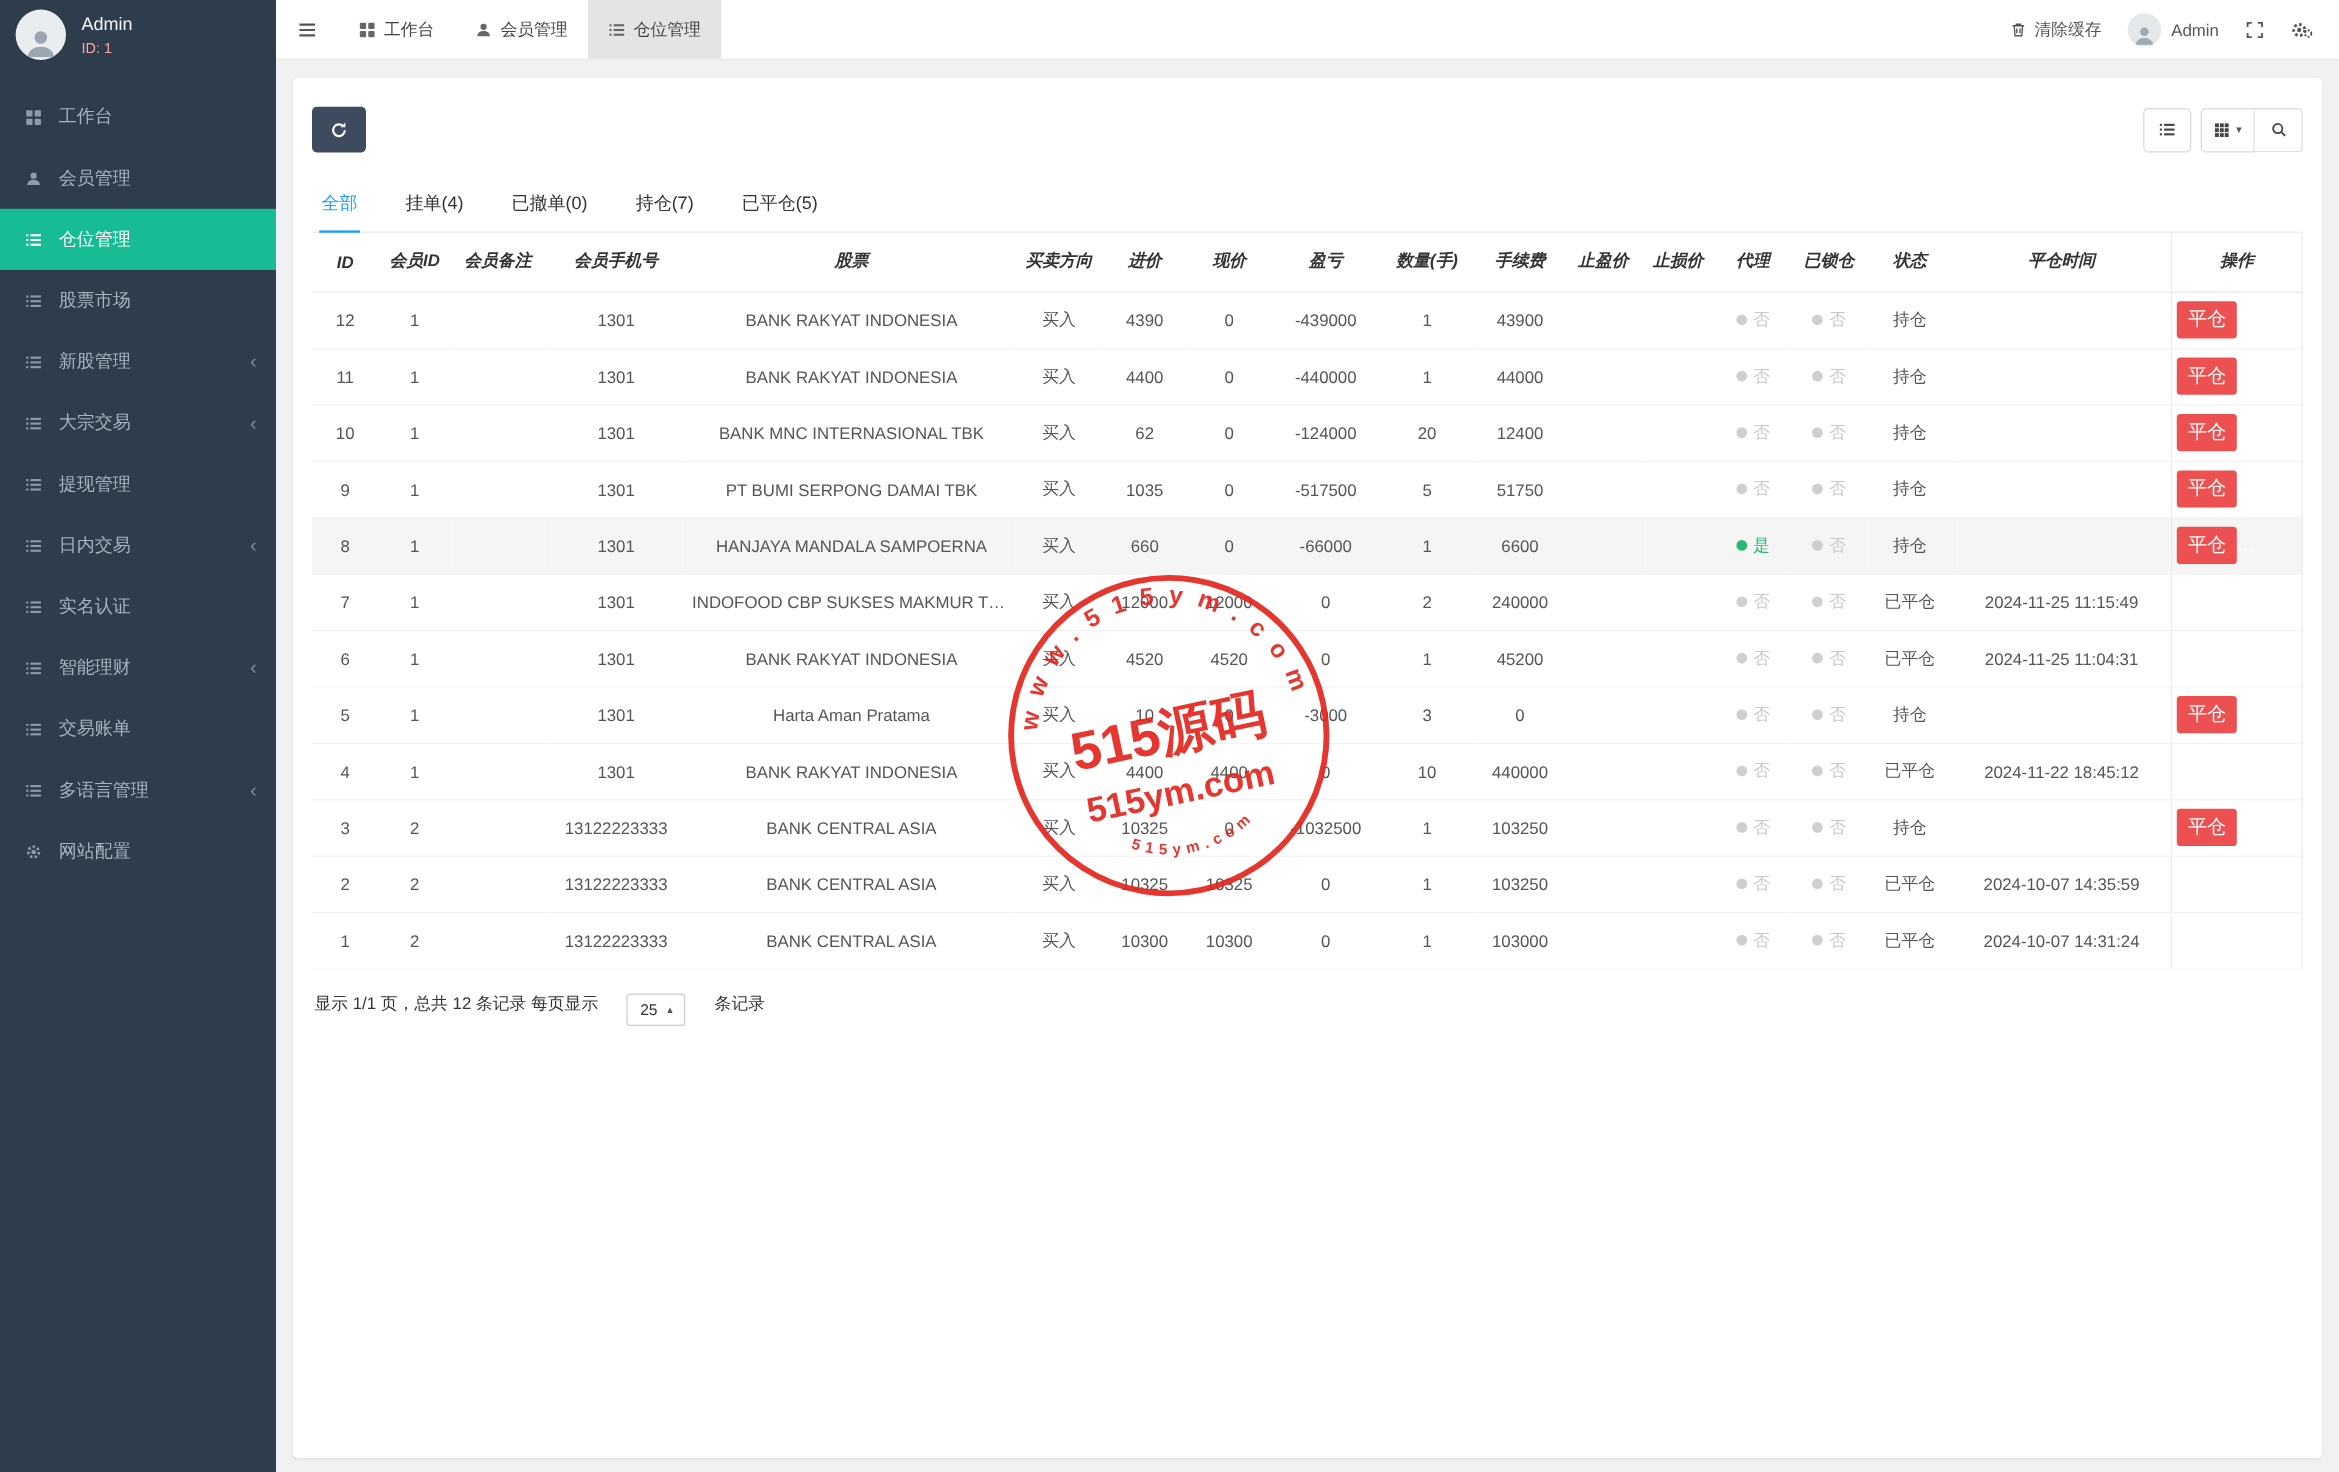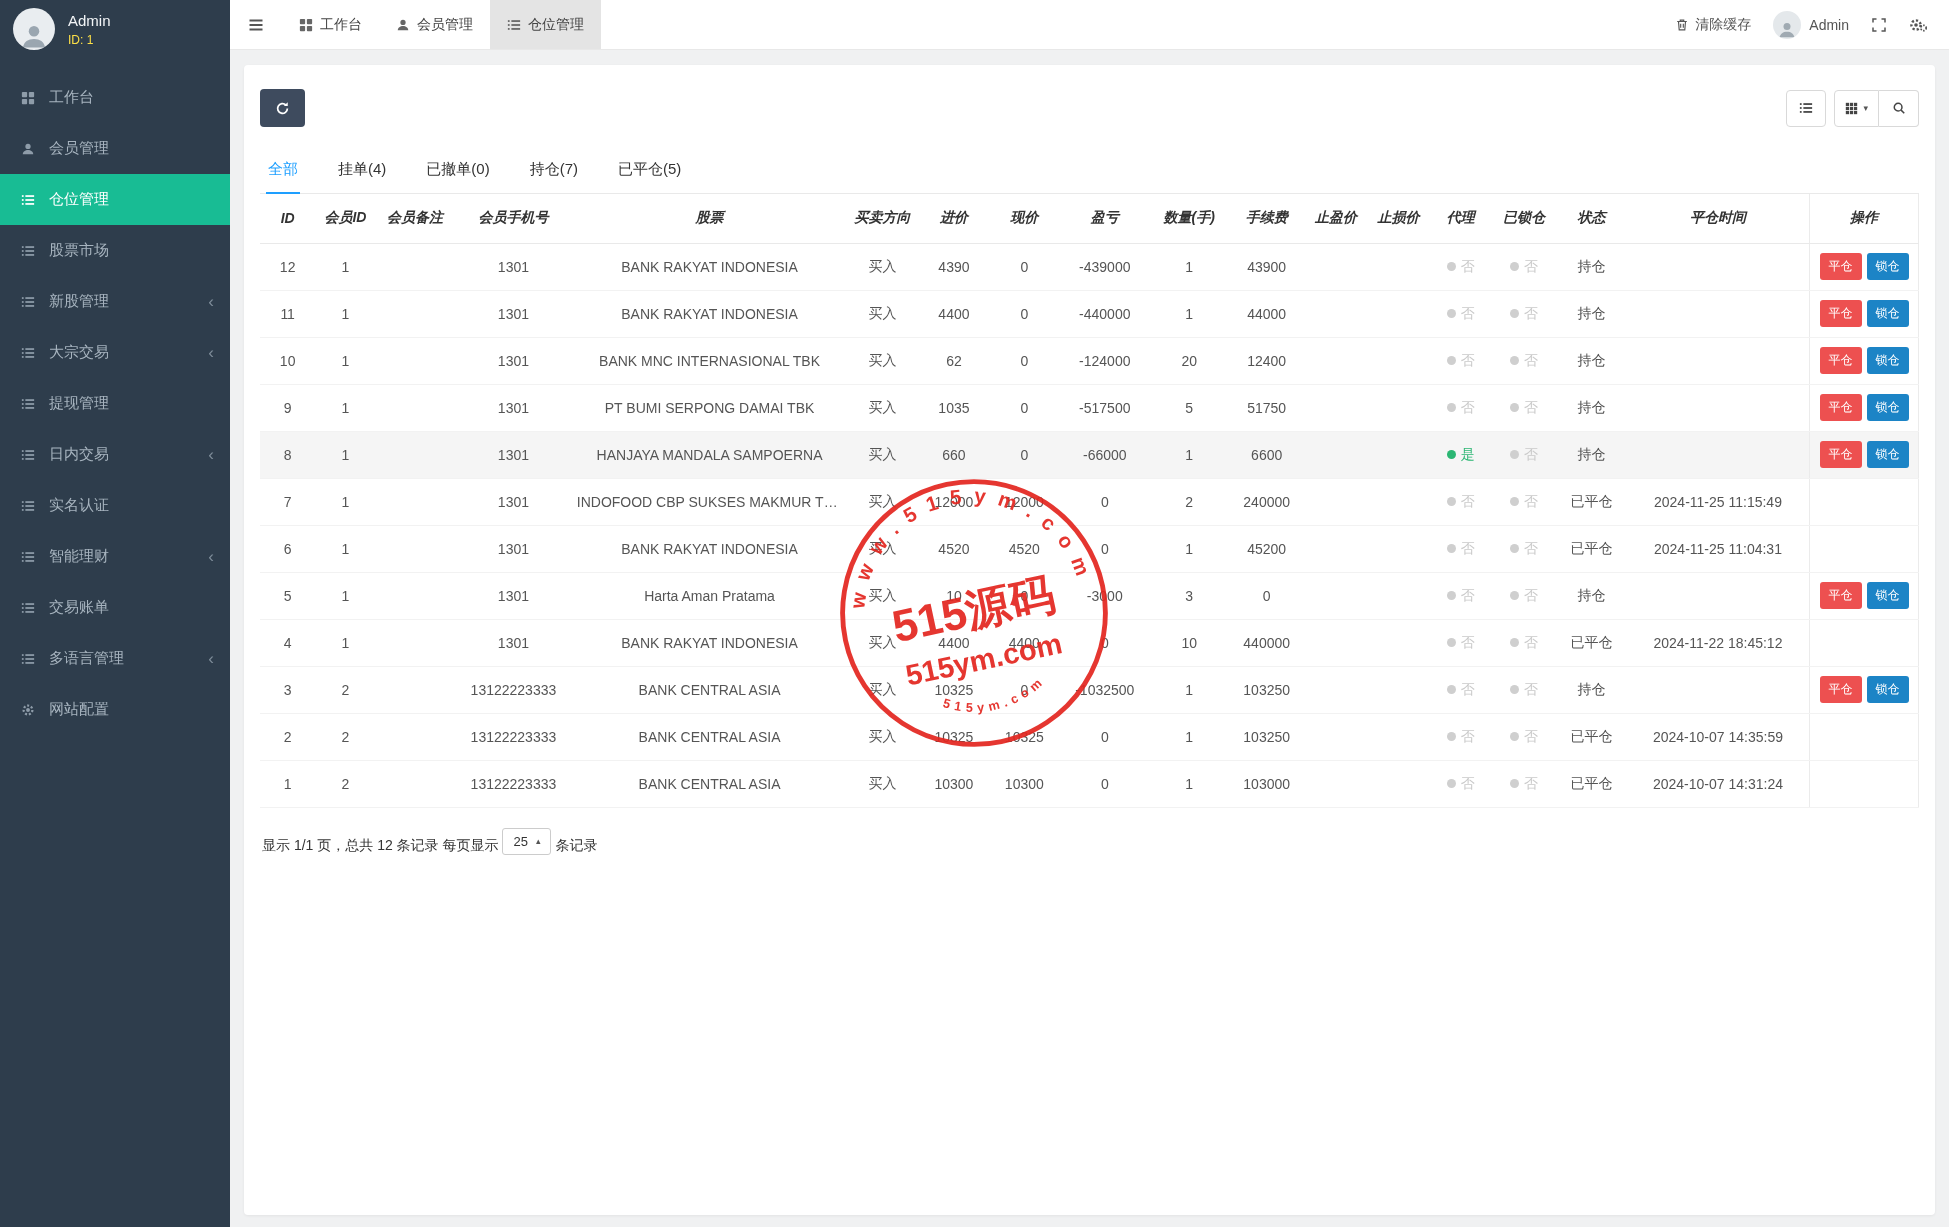--- a/index.html
+++ b/index.html
@@ -6,21 +6,21 @@
   html,body { width:1949px; height:1227px; }
   body { font-family:"Liberation Sans","DejaVu Sans",sans-serif; background:#f0f1f2; color:#333; font-size:14px; overflow:hidden; }
   .app { position:relative; width:1949px; height:1227px; }
 
   
   .sidebar { position:absolute; left:0; top:0; width:230px; height:100%; background:#2e3d4c; z-index:5; }
   .side-title { height:56px; line-height:56px; padding-left:34px; color:#fff; font-size:20px; font-weight:700; letter-spacing:1px; }
   .side-user { display:flex; align-items:center; gap:13px; padding:8px 0 16px 13px; }
   .avatar { width:42px; height:42px; border-radius:50%; background:#e9edf0; display:flex; align-items:flex-end; justify-content:center; color:#9aa6b0; overflow:hidden; }
   .uname { color:#f2f5f7; font-size:15px; }
-  .uid { color:#fde047; font-size:12px; margin-top:4px; }
+  .uid { color:#fca5a5; font-size:12px; margin-top:4px; }
   .side-menu { padding-top:6px; }
   .side-item { display:flex; align-items:center; height:51px; padding:0 16px 0 21px; color:#a7b4bf; font-size:15px; cursor:pointer; }
   .side-item .icn { width:16px; height:16px; margin-right:12px; display:inline-flex; align-items:center; color:#8e9ca9; }
   .side-item .lbl { flex:1; }
   .side-item.active { background:#18bc94; color:#fff; }
   .side-item.active .icn { color:#fff; }
   .chev { color:#7f8d9a; font-size:17px; line-height:1; }
 
   
   .rightpane { position:absolute; left:230px; top:0; right:0; bottom:0; }
@@ -54,25 +54,25 @@
 
   table.grid { width:100%; border-collapse:collapse; table-layout:fixed; }
   .grid th { font-weight:700; font-size:14px; color:#333; height:49px; text-align:center; border-bottom:1px solid #e9e9e9; padding:0 4px; overflow:hidden; white-space:nowrap;font-style:italic; }
   .grid td { height:47px; text-align:center; font-size:14px; color:#555; border-bottom:1px solid #f2f2f2; padding:0 4px; overflow:hidden; white-space:nowrap; text-overflow:ellipsis; }
   .grid td:last-child, .grid th:last-child { border-left:1px solid #ebebeb; border-right:1px solid #ebebeb; }
   tr.hl td { background:#f5f5f5; }
   .green { color:#2bb673; }
   .dot { display:inline-block; width:9px; height:9px; border-radius:50%; margin-right:5px; vertical-align:middle; }
   .dot.no { background:#cfcfcf; } .dot.yes { background:#2bb673; }
   .dot-lbl-no { color:#c9c9c9; } .dot-lbl-yes { color:#2bb673; }
-  .btn-close-pos, .btn-lock-pos { color:#fff; border:0; border-radius:3px; font-size:12px; padding:5px 9px; cursor:pointer; }
+  .btn-close-pos, .btn-lock-pos { color:#fff; border:0; border-radius:3px; font-size:16px; padding:5px 9px; cursor:pointer; }
   .btn-close-pos { background:#ed5050; }
   .btn-lock-pos { background:#1c84c6; margin-left:5px; }
 
-  .pagination { display:flex; align-items:flex-end; gap:4px; margin-top:20px; font-size:14px; color:#333; padding-left:2px; }
+  .pagination { display:flex; align-items:flex-start; gap:24px; margin-top:20px; font-size:14px; color:#333; padding-left:2px; }
   .page-size { border:1px solid #ccc; background:#fff; border-radius:3px; padding:5px 10px; display:inline-flex; align-items:center; gap:8px; font-size:13px; color:#333; cursor:pointer; }
   .caret-up { font-size:9px; color:#555; }
 
   
   .watermark { position:absolute; left:828px; top:467px; width:292px; height:292px; pointer-events:none; opacity:.92; z-index:50; }
 </style>
 </head>
 <body>
 
 <div class="app">

